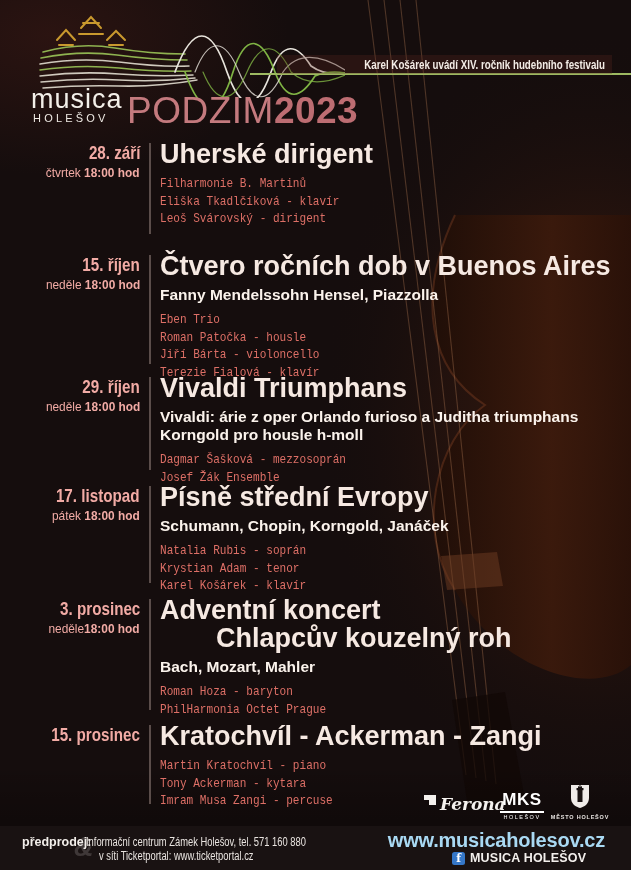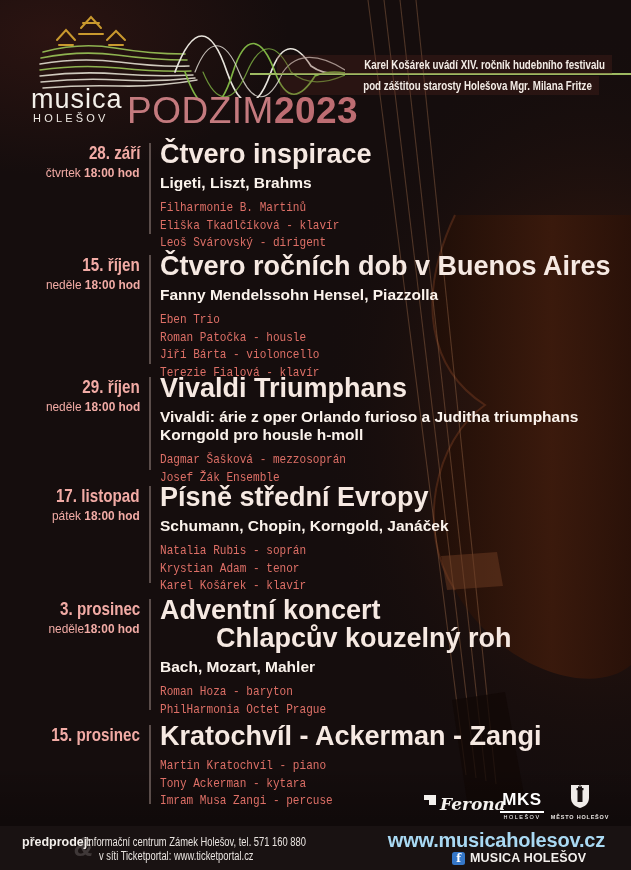--- a/index.html
+++ b/index.html
@@ -130,35 +130,31 @@
     </svg>
 
     <div class="green-line"></div>
 
     <div class="brand-musica">musica</div>
     <div class="brand-holesov">HOLEŠOV</div>
 
     <div class="season"><span>PODZIM</span><span class="yr">2023</span></div>
 
     <div class="intro-line intro-1"><span class="cx cxr s75">Karel Košárek uvádí XIV. ročník hudebního festivalu</span></div>
-    <div class="intro-line intro-2"><span class="cx cxr s75">pod záštitou starosty Holešova Mgr. Milana Fritze</span></div>
 
     <div class="entries">
       <div class="entry">
         <div class="datebox">
           <div class="date-main"><span class="cx cxr s80 jdate">28. září</span></div>
           <div class="date-sub"><span class="cx cxr s88"><span class="jday">čtvrtek </span><b class="jtime">18:00 hod</b></span></div>
         </div>
         <div class="vdiv"></div>
         <div class="ebody">
           <div class="jtitle">
-              <div class="title-line"><span class="cx">Čtvero inspirace</span></div>
-            </div>
-          <div class="comp-wrap jcomp">
-              <div class="comp-line"><span class="cx">Ligeti, Liszt, Brahms</span></div>
+              <div class="title-line"><span class="cx">Uherské dirigent</span></div>
             </div>
           <div class="perf-wrap jperf">
               <div class="perf-line"><span class="cx s82">Filharmonie B. Martinů</span></div>
               <div class="perf-line"><span class="cx s82">Eliška Tkadlčíková - klavír</span></div>
               <div class="perf-line"><span class="cx s82">Leoš Svárovský - dirigent</span></div>
             </div>
         </div>
       </div>
 
       <div class="entry">

